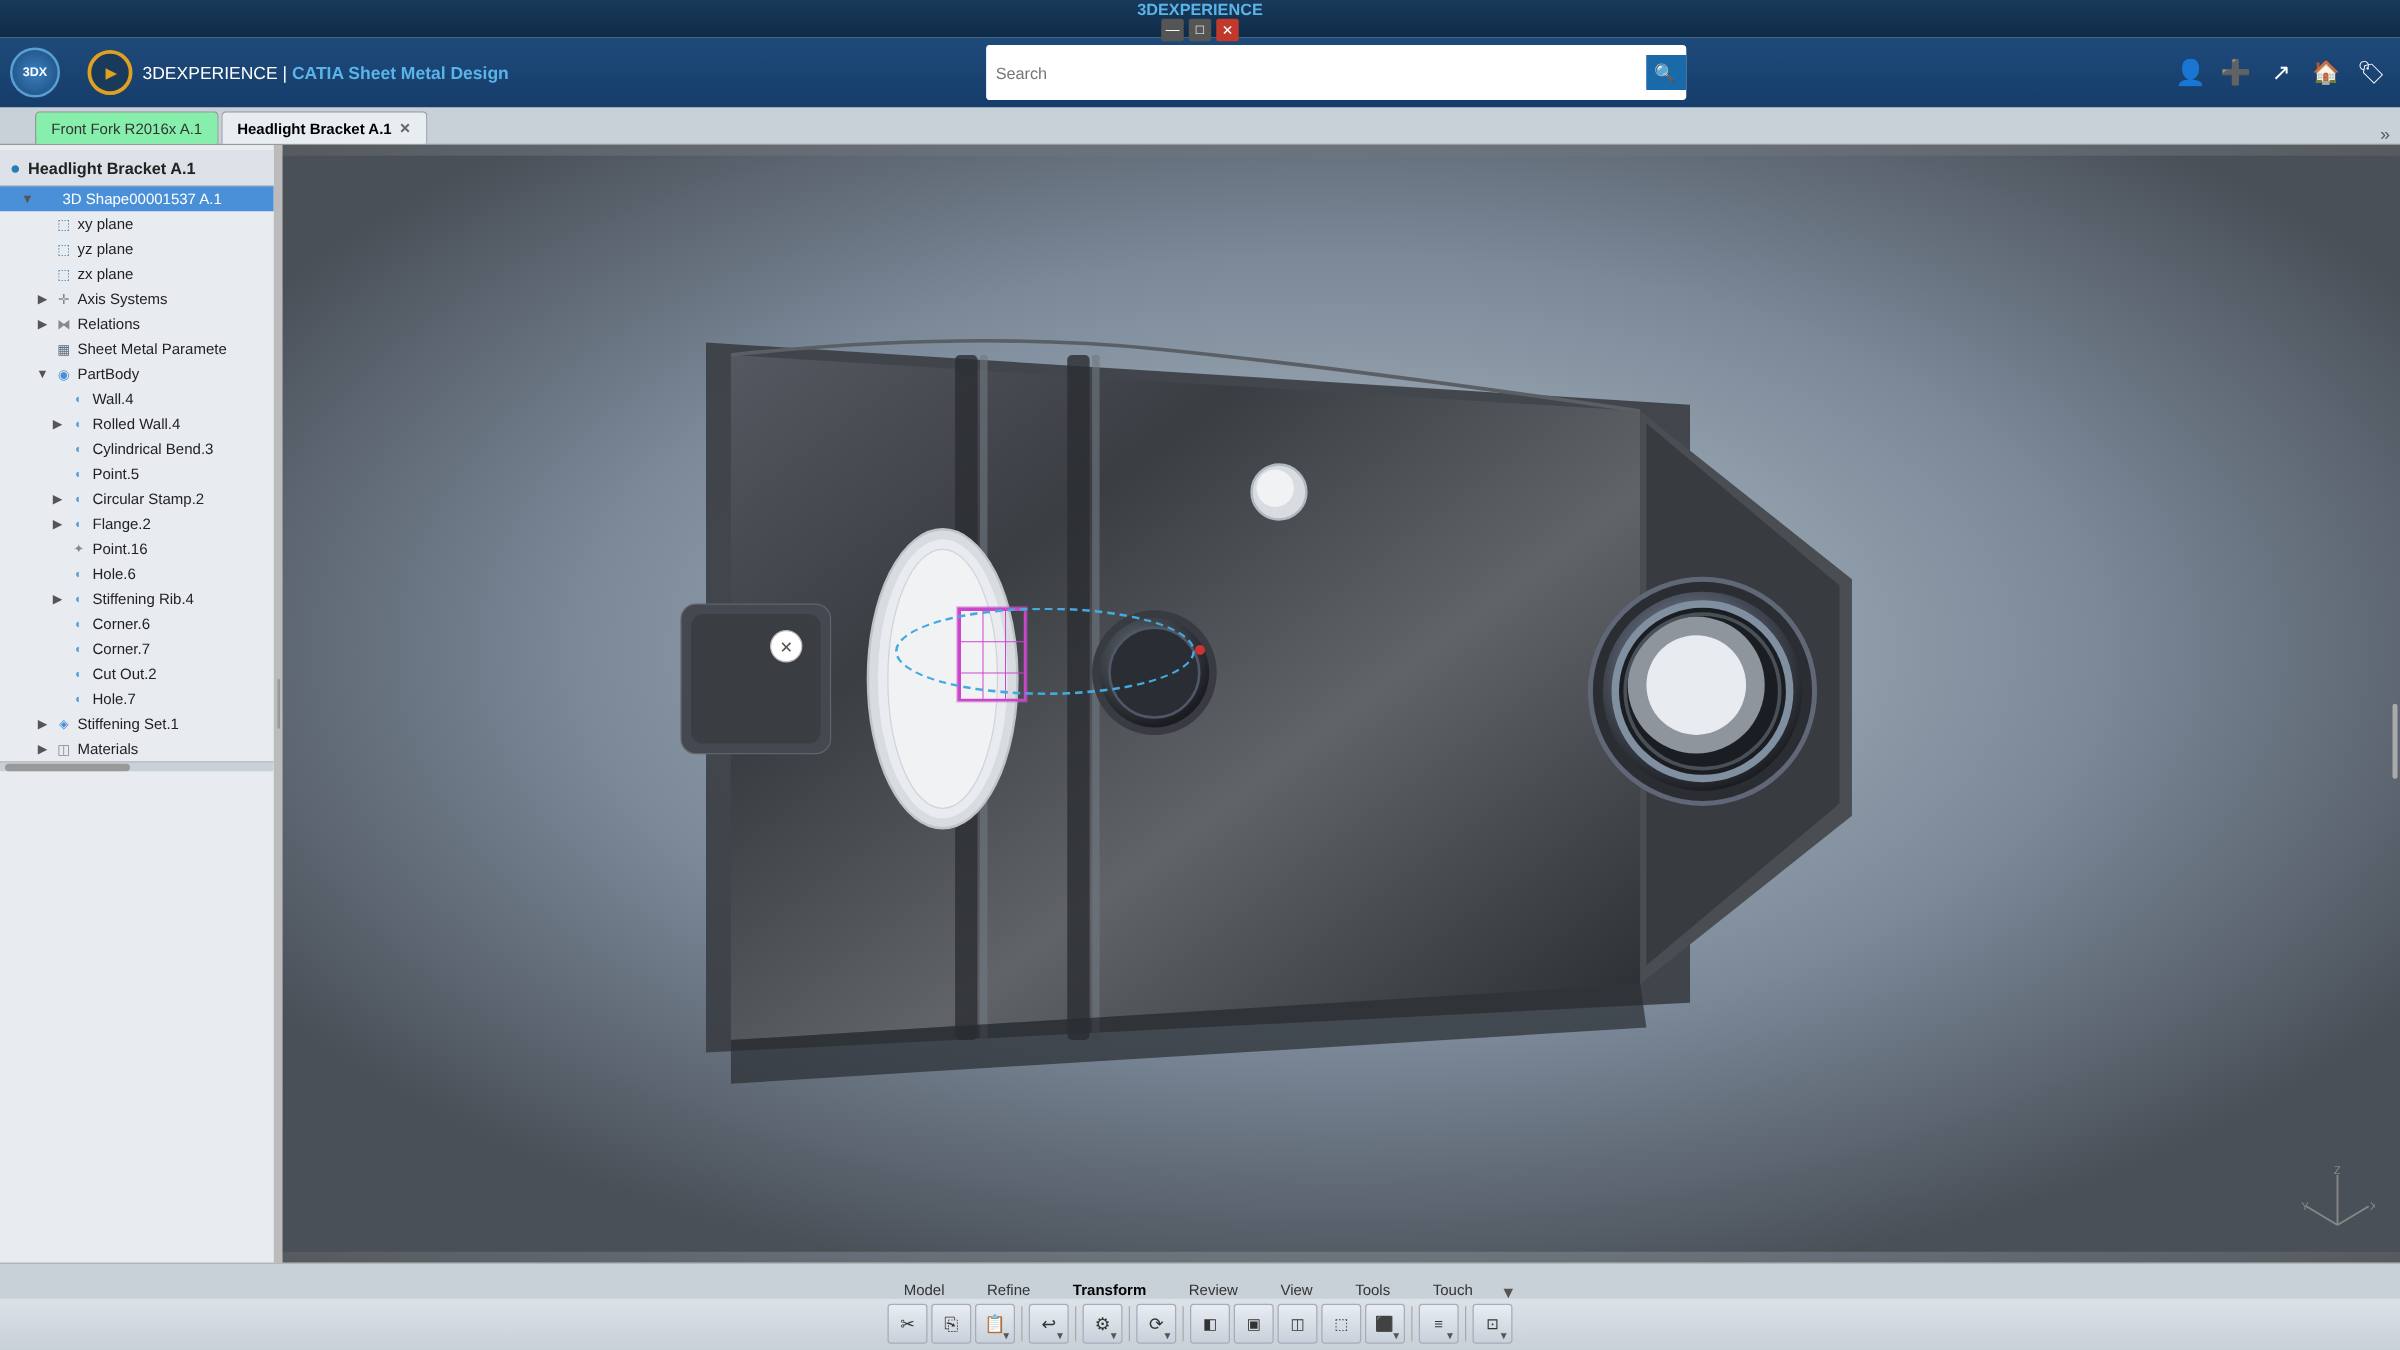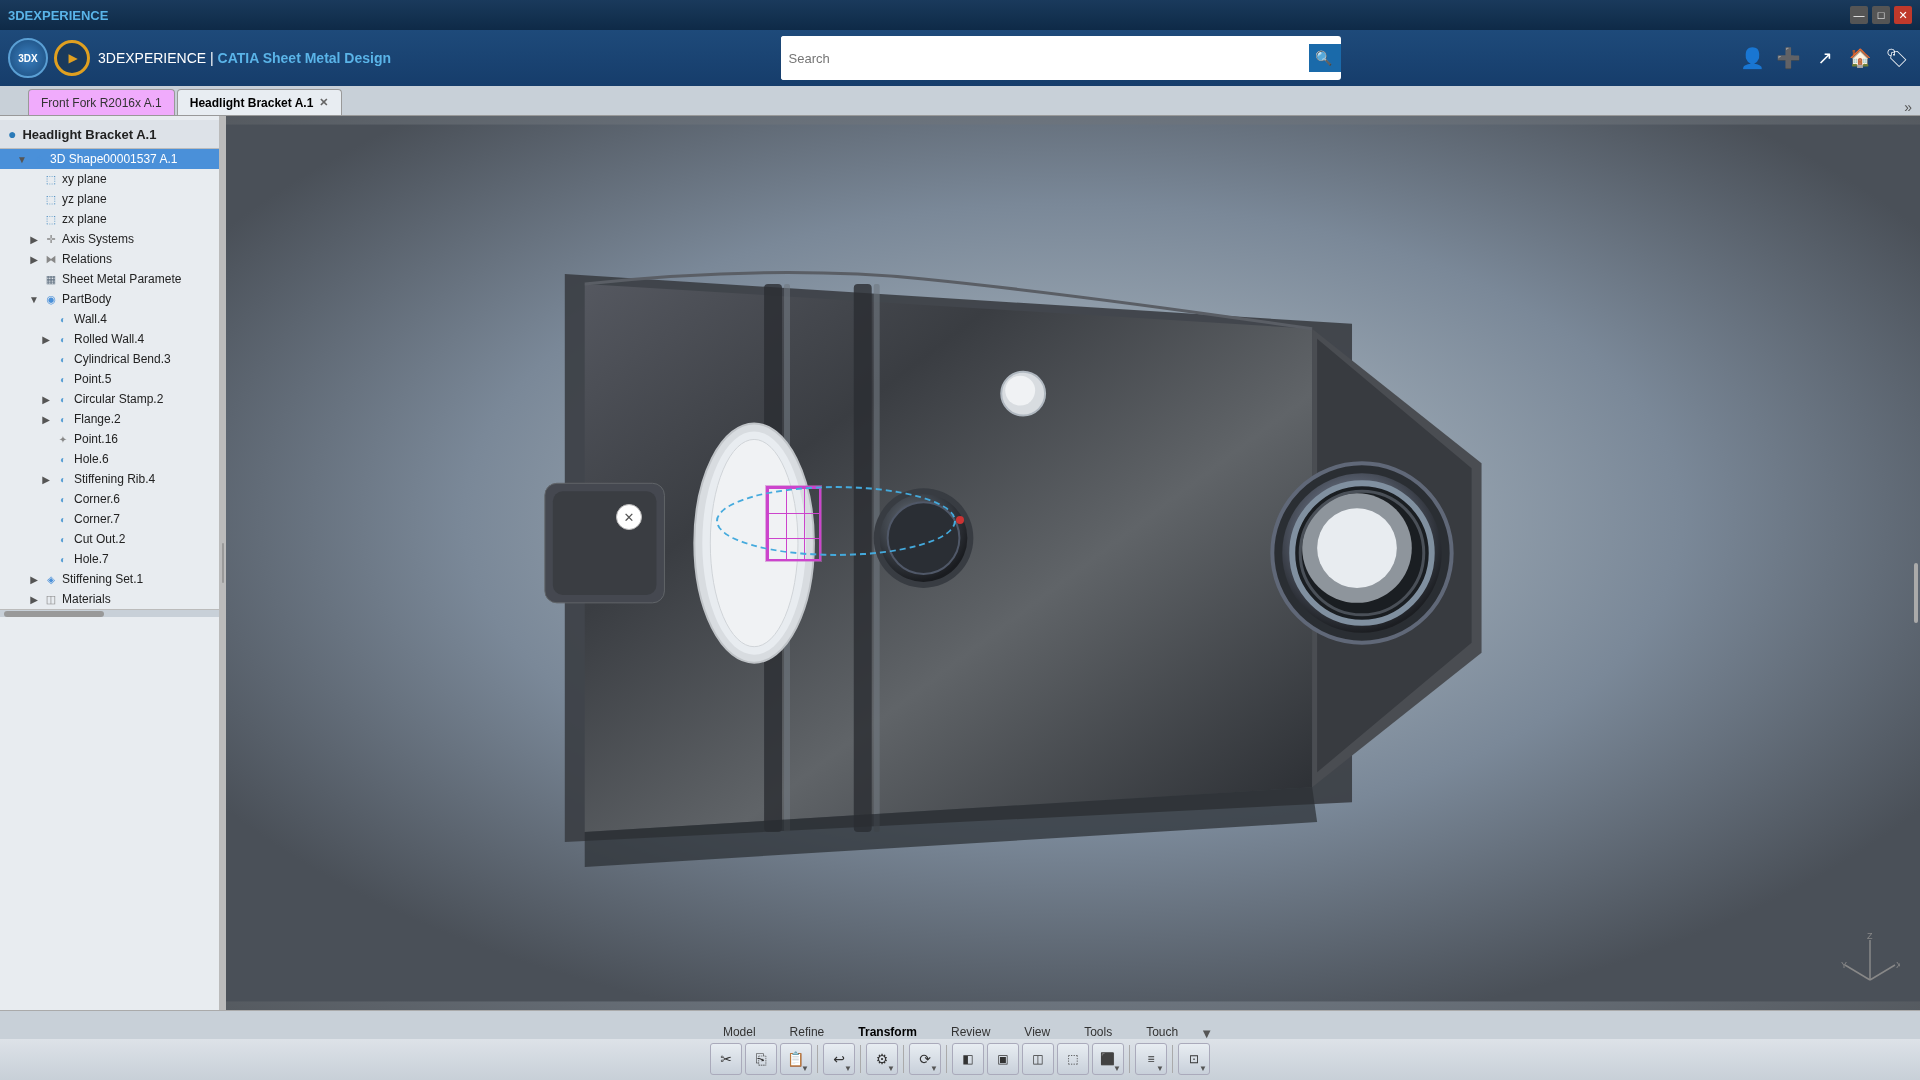--- a/index.html
+++ b/index.html
@@ -3,34 +3,35 @@
   <meta charset="utf-8">
   <style>
     * { margin: 0; padding: 0; box-sizing: border-box; }
     body { width: 1920px; height: 1080px; overflow: hidden; font-family: Arial, sans-serif; font-size: 13px; background: #d0d0d0; }
 
     
     #titlebar {
       width: 100%; height: 30px; background: linear-gradient(to bottom, #1a3a5c, #0e2a47);
       display: flex; align-items: center; padding: 0 8px; color: white; font-size: 12px;
       justify-content: space-between;
+      flex-direction: column;
     }
     #titlebar-left { display: flex; align-items: center; gap: 8px; }
     #titlebar-controls { display: flex; gap: 4px; }
     #titlebar-controls span {
       width: 18px; height: 18px; background: #555; color: white; display: flex; align-items: center; justify-content: center; font-size: 11px; cursor: pointer; border-radius: 2px;
     }
     #titlebar-controls span:last-child { background: #c0392b; }
 
     
     #main-toolbar {
       width: 100%; height: 56px; background: linear-gradient(to bottom, #1e4a7a, #163d6b);
       display: flex; align-items: center; padding: 0 8px; gap: 8px;
     }
-    #logo-area { display: flex; align-items: center; gap: 6px; }
+    #logo-area { display: flex; align-items: center; gap: 22px; }
     #logo-icon {
       width: 40px; height: 40px; background: radial-gradient(circle, #3a7fbf, #1a4a7a);
       border-radius: 50%; border: 2px solid #5a9fd4; display: flex; align-items: center; justify-content: center; color: white; font-weight: bold; font-size: 10px;
     }
     #play-btn {
       width: 36px; height: 36px; border-radius: 50%; border: 3px solid #e0a020;
       background: #1a3a5c; display: flex; align-items: center; justify-content: center; cursor: pointer;
     }
     #play-btn::after { content: '▶'; color: #e0a020; font-size: 12px; margin-left: 2px; }
     #app-title { color: white; font-size: 14px; }
@@ -51,21 +52,21 @@
       width: 30px; height: 30px; background: transparent; border: none; cursor: pointer;
       display: flex; align-items: center; justify-content: center; color: white; font-size: 16px;
     }
 
     
     #tabbar {
       height: 30px; background: #c8d0d8; display: flex; align-items: flex-end; padding-left: 28px;
       border-bottom: 1px solid #999;
     }
     .tab {
-      height: 26px; padding: 0 12px; background: #f0abfc; border: 1px solid #999; border-bottom: none;
+      height: 26px; padding: 0 12px; background: #86efac; border: 1px solid #999; border-bottom: none;
       display: flex; align-items: center; gap: 6px; cursor: pointer; font-size: 12px; color: #333;
       border-radius: 4px 4px 0 0; margin-right: 2px;
     }
     .tab.active { background: #e8edf2; color: #000; font-weight: bold; }
     .tab-close { font-size: 11px; color: #666; cursor: pointer; }
     #tab-expand { margin-left: auto; padding-right: 8px; cursor: pointer; color: #555; font-size: 14px; }
 
     
     #content-area { display: flex; height: calc(1080px - 30px - 56px - 30px - 70px); }
 

